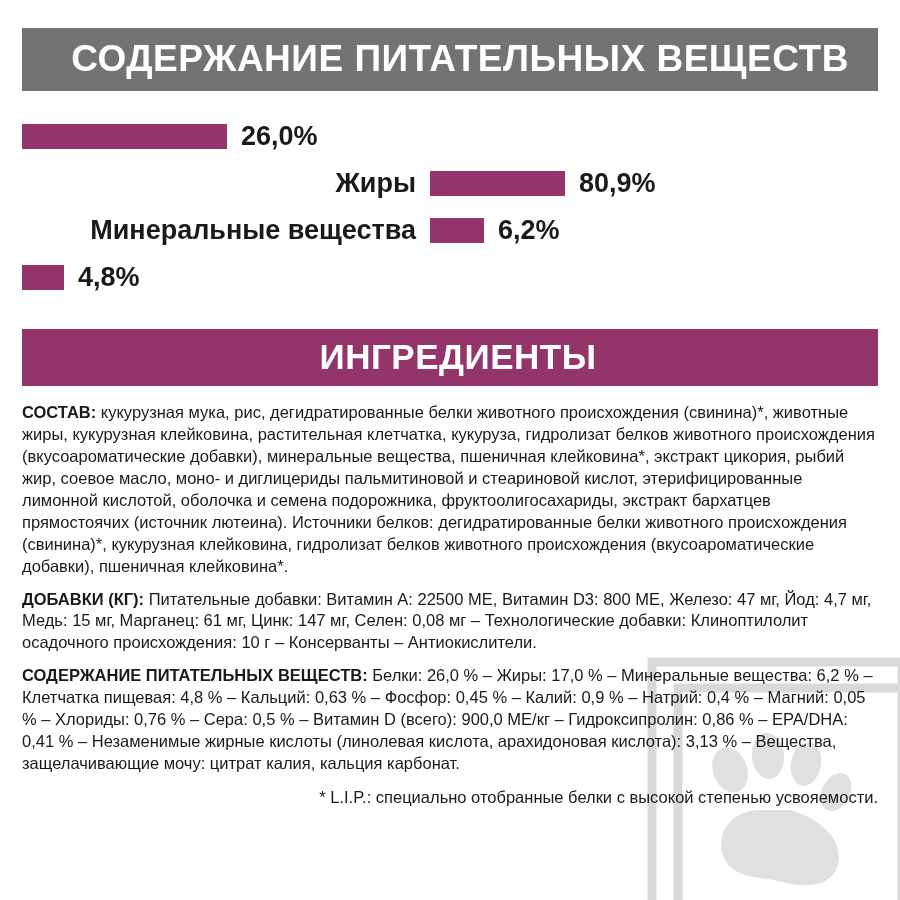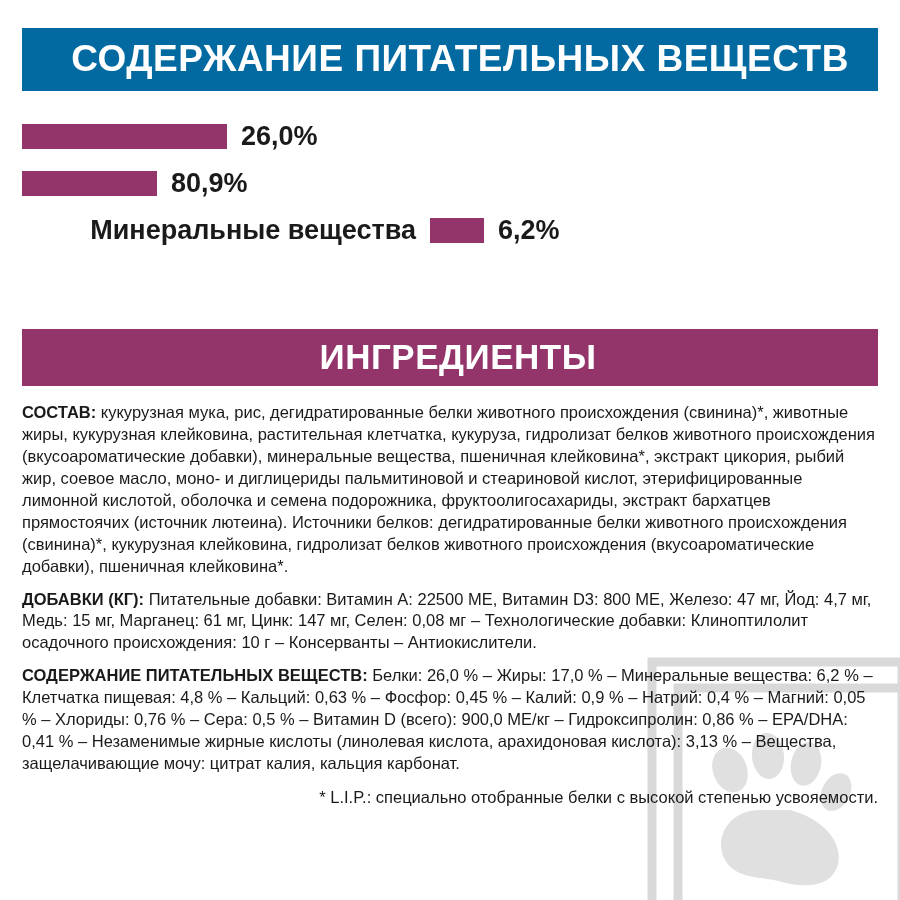--- a/index.html
+++ b/index.html
@@ -126,47 +126,52 @@
     <ellipse cx="120" cy="150" rx="17" ry="23" transform="rotate(-20 120 150)"></ellipse>
     <ellipse cx="158" cy="136" rx="16" ry="23" transform="rotate(-5 158 136)"></ellipse>
     <ellipse cx="196" cy="144" rx="15" ry="22" transform="rotate(12 196 144)"></ellipse>
     <ellipse cx="226" cy="172" rx="14" ry="20" transform="rotate(28 226 172)"></ellipse>
     <path d="M150 190 C120 190 104 216 114 238 C124 260 152 256 172 262 C194 268 222 268 228 244 C234 218 206 196 180 190 Z"></path>
   </g>
 </svg>
 
 <div class="page">
 
-  <div class="banner banner-nutrition" style="background: #0369a1; padding-left: 20px;">СОДЕРЖАНИЕ ПИТАТЕЛЬНЫХ ВЕЩЕСТВ</div>
+  <div class="banner banner-nutrition" style="background: #737373; padding-left: 20px;">СОДЕРЖАНИЕ ПИТАТЕЛЬНЫХ ВЕЩЕСТВ</div>
 
   <div class="chart">
 
     <div class="chart-row">
       <div class="chart-bar-wrap">
         <div class="chart-bar" style="width: 205px; background: rgb(147, 53, 106);"></div>
         <div class="chart-value">26,0%</div>
       </div>
     </div>
 
     <div class="chart-row">
+      <div class="chart-label">Жиры</div>
       <div class="chart-bar-wrap">
         <div class="chart-bar" style="width: 135px; background: rgb(147, 53, 106);"></div>
         <div class="chart-value">80,9%</div>
       </div>
     </div>
 
     <div class="chart-row">
       <div class="chart-label">Минеральные вещества</div>
       <div class="chart-bar-wrap">
         <div class="chart-bar" style="width: 54px; background: rgb(147, 53, 106);"></div>
         <div class="chart-value">6,2%</div>
       </div>
     </div>
 
     <div class="chart-row">
+      <div class="chart-bar-wrap">
+        <div class="chart-bar" style="width: 42px; background: rgb(147, 53, 106);"></div>
+        <div class="chart-value">4,8%</div>
+      </div>
     </div>
 
   </div>
 
   <div class="chart-spacer"></div>
 
   <div class="banner banner-ingredients" style="background: rgb(147, 53, 106);">ИНГРЕДИЕНТЫ</div>
 
   <div class="content">
 

